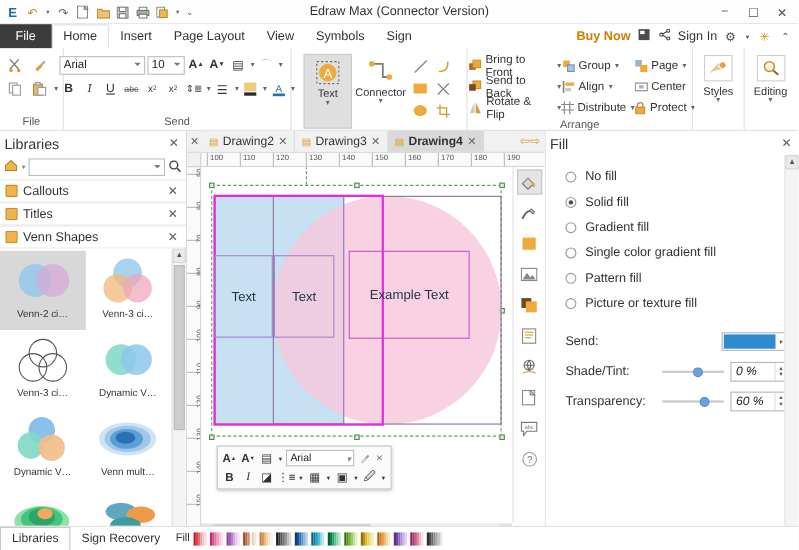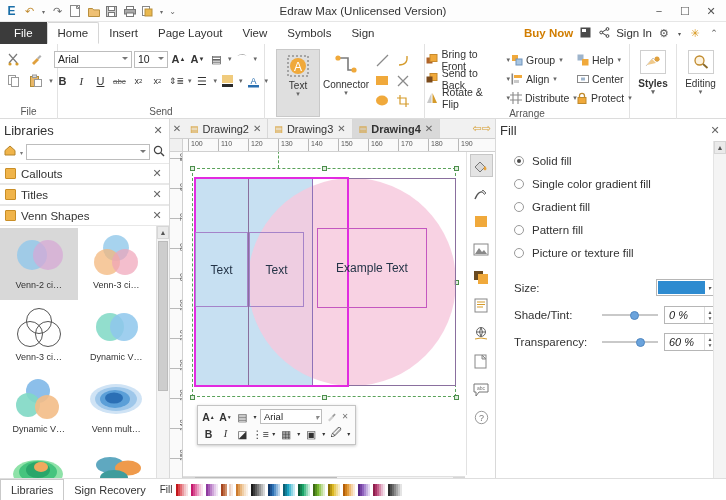--- a/index.html
+++ b/index.html
@@ -255,21 +255,21 @@
       </div>
       <div class="q">
         <svg width="11" height="11" viewBox="0 0 11 11">
             <rect x="0.5" y="0.5" width="7" height="9" fill="#fff" stroke="#888"></rect>
             <rect x="3" y="3" width="7" height="7" fill="#e9b84e" stroke="#b88f3d"></rect>
           </svg>
       </div>
       <div class="q" style="width:7px;font-size:6px;">▾</div>
       <div class="q" style="width:9px;font-size:8px;">⌄</div>
     </div>
-    <div class="titletext">Edraw Max (Unlicensed Version)</div>
+    <div class="titletext">Edraw Max (Connector Version)</div>
     <div class="wbtns">
       <div>−</div>
       <div>☐</div>
       <div>✕</div>
     </div>
   </div>
 
   <div class="menubar">
     <div class="menus">
       <div class="m file">File</div>
@@ -522,21 +522,21 @@
           </div>
         </div>
         <div class="arrcol" style="width:52px;">
           <div class="arrrow">
             <span class="arrico">
                 <svg width="12" height="12" viewBox="0 0 12 12">
                   <rect x="0.5" y="0.5" width="6" height="6" fill="#9db4cc"></rect>
                   <rect x="5" y="5" width="6.5" height="6.5" fill="#f0a93b"></rect>
                 </svg>
               </span>
-            <span>Help</span>
+            <span>Page</span>
             <span class="dd">▾</span>
           </div>
           <div class="arrrow">
             <span class="arrico">
                 <svg width="12" height="12" viewBox="0 0 12 12">
                   <rect x="0.5" y="2.5" width="11" height="7" fill="#fff" stroke="#888"></rect>
                   <rect x="4" y="4.5" width="4" height="3" fill="#9db4cc"></rect>
                 </svg>
               </span>
             <span>Center</span>
@@ -549,21 +549,21 @@
                 </svg>
               </span>
             <span>Protect</span>
             <span class="dd">▾</span>
           </div>
         </div>
       </div>
       <div class="glabel">Arrange</div>
     </div>
 
-    <div class="grp" style="width:47px;font-weight:bold;">
+    <div class="grp" style="width:47px;">
       <div class="bigbtn2">
         <div class="bx">
           <svg width="18" height="16" viewBox="0 0 18 16">
               <path d="M2 12 L9 4 L13 8 L16 5" stroke="#c9c9c9" fill="none"></path>
               <path d="M3 11 L8 5 L12 9" fill="#f0c98a"></path>
               <circle cx="13" cy="5" r="2.5" fill="#e0a03c"></circle>
             </svg>
         </div>
         <div class="bl">Styles</div>
         <div class="bd">▾</div>
@@ -947,44 +947,48 @@
       </div>
     </div>
 
     <div class="rightpanel">
       <div class="rp-header">
         <div class="rp-title">Fill</div>
         <div class="xclose">✕</div>
       </div>
       <div class="rp-body">
         <div class="radrow">
+          <span class="radio"></span>
+          <span class="radlabel">No fill</span>
+        </div>
+        <div class="radrow">
           <span class="radio on"></span>
           <span class="radlabel">Solid fill</span>
+        </div>
+        <div class="radrow">
+          <span class="radio"></span>
+          <span class="radlabel">Gradient fill</span>
         </div>
         <div class="radrow">
           <span class="radio"></span>
           <span class="radlabel">Single color gradient fill</span>
         </div>
         <div class="radrow">
           <span class="radio"></span>
-          <span class="radlabel">Gradient fill</span>
-        </div>
-        <div class="radrow">
-          <span class="radio"></span>
           <span class="radlabel">Pattern fill</span>
         </div>
         <div class="radrow">
           <span class="radio"></span>
           <span class="radlabel">Picture or texture fill</span>
         </div>
 
         <div style="height:10px;"></div>
 
         <div class="prop">
-          <span class="plabel">Size:</span>
+          <span class="plabel">Send:</span>
           <span class="colorbtn">
             <i class="sw" id="fillsw" style="background: rgb(46, 139, 208);"></i>
             <i class="ca">▾</i>
           </span>
         </div>
 
         <div class="prop">
           <span class="plabel">Shade/Tint:</span>
           <span class="slider">
             <i class="track"></i>

